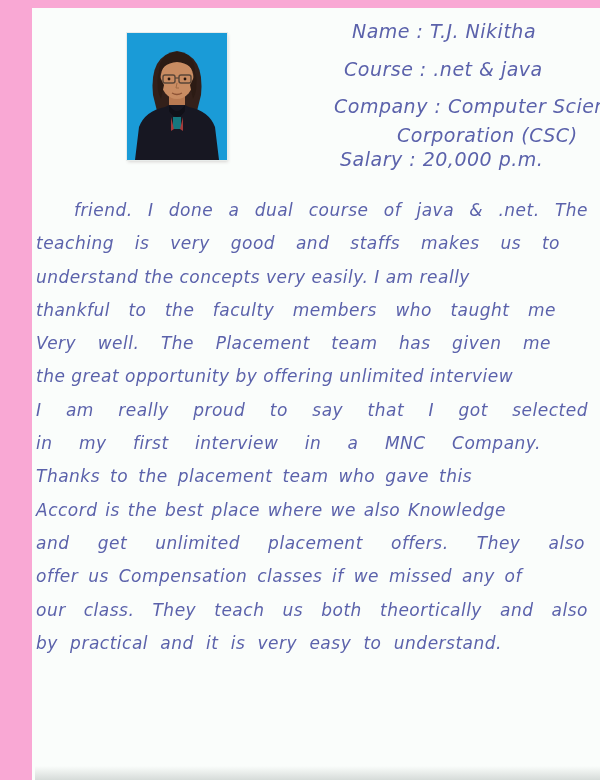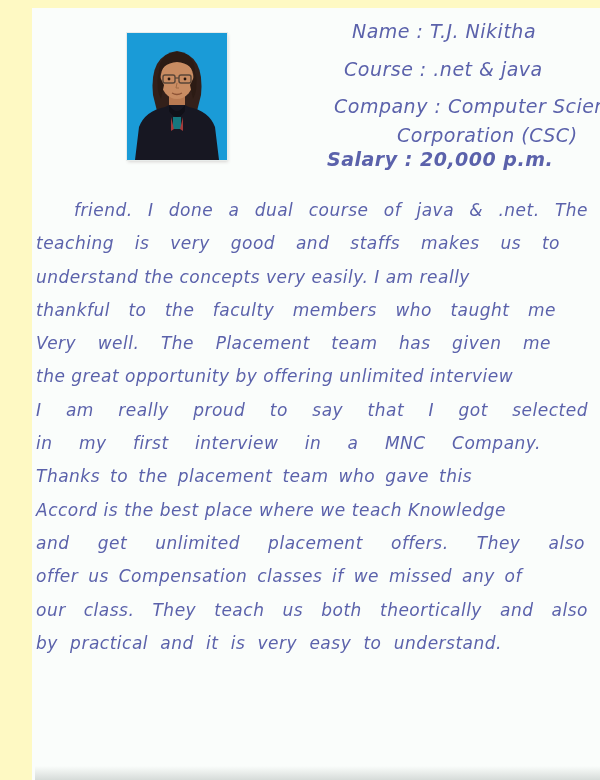--- a/index.html
+++ b/index.html
@@ -1,20 +1,20 @@
 <!DOCTYPE html>
 <html><head>
 <meta charset="utf-8">
 <style>
   html, body { margin: 0; padding: 0; background: #ffffff; }
   .screen {
     position: relative;
     width: 600px;
     height: 780px;
-    background: #fef9c3;
+    background: #f9a8d4;
     overflow: hidden;
     font-family: "DejaVu Sans", sans-serif;
   }
   
   .paper {
     position: absolute;
     left: 32px; top: 8px; right: 0; bottom: 0;
     background: #fafdfb;
   }
   .paper-shadow {
@@ -36,21 +36,21 @@
   .hand {
     font-style: italic;
     color: #5b62ab;
     letter-spacing: .5px;
   }
   .hdr-field { position: absolute; font-size: 19px; white-space: nowrap; }
   .hdr-name    { left: 352px; top: 20px; }
   .hdr-course  { left: 344px; top: 58px; }
   .hdr-company { left: 334px; top: 95px; }
   .hdr-corp    { left: 397px; top: 124px; }
-  .hdr-salary  { left: 327px; top: 148px; font-weight: bold; }
+  .hdr-salary  { left: 340px; top: 148px; }
   
   .note {
     position: absolute;
     left: 36px; top: 194px; width: 552px;
     font-size: 17px;
   }
   .note-line {
     height: 33.3px;
     line-height: 33.3px;
     text-align: justify;
@@ -140,19 +140,19 @@
   <div class="hand note">
     <div class="note-line">friend. I done a dual course of java &amp; .net. The</div>
     <div class="note-line">teaching is very good and staffs makes us to</div>
     <div class="note-line">understand the concepts very easily. I am really</div>
     <div class="note-line">thankful to the faculty members who taught me</div>
     <div class="note-line">Very well. The Placement team has given me</div>
     <div class="note-line">the great opportunity by offering unlimited interview</div>
     <div class="note-line">I am really proud to say that I got selected</div>
     <div class="note-line">in my first interview in a MNC Company.</div>
     <div class="note-line">Thanks to the placement team who gave this</div>
-    <div class="note-line">Accord is the best place where we teach Knowledge</div>
+    <div class="note-line">Accord is the best place where we also Knowledge</div>
     <div class="note-line">and get unlimited placement offers. They also</div>
     <div class="note-line">offer us Compensation classes if we missed any of</div>
     <div class="note-line">our class. They teach us both theortically and also</div>
     <div class="note-line">by practical and it is very easy to understand.</div>
   </div>
 </div>
 
 </body></html>

